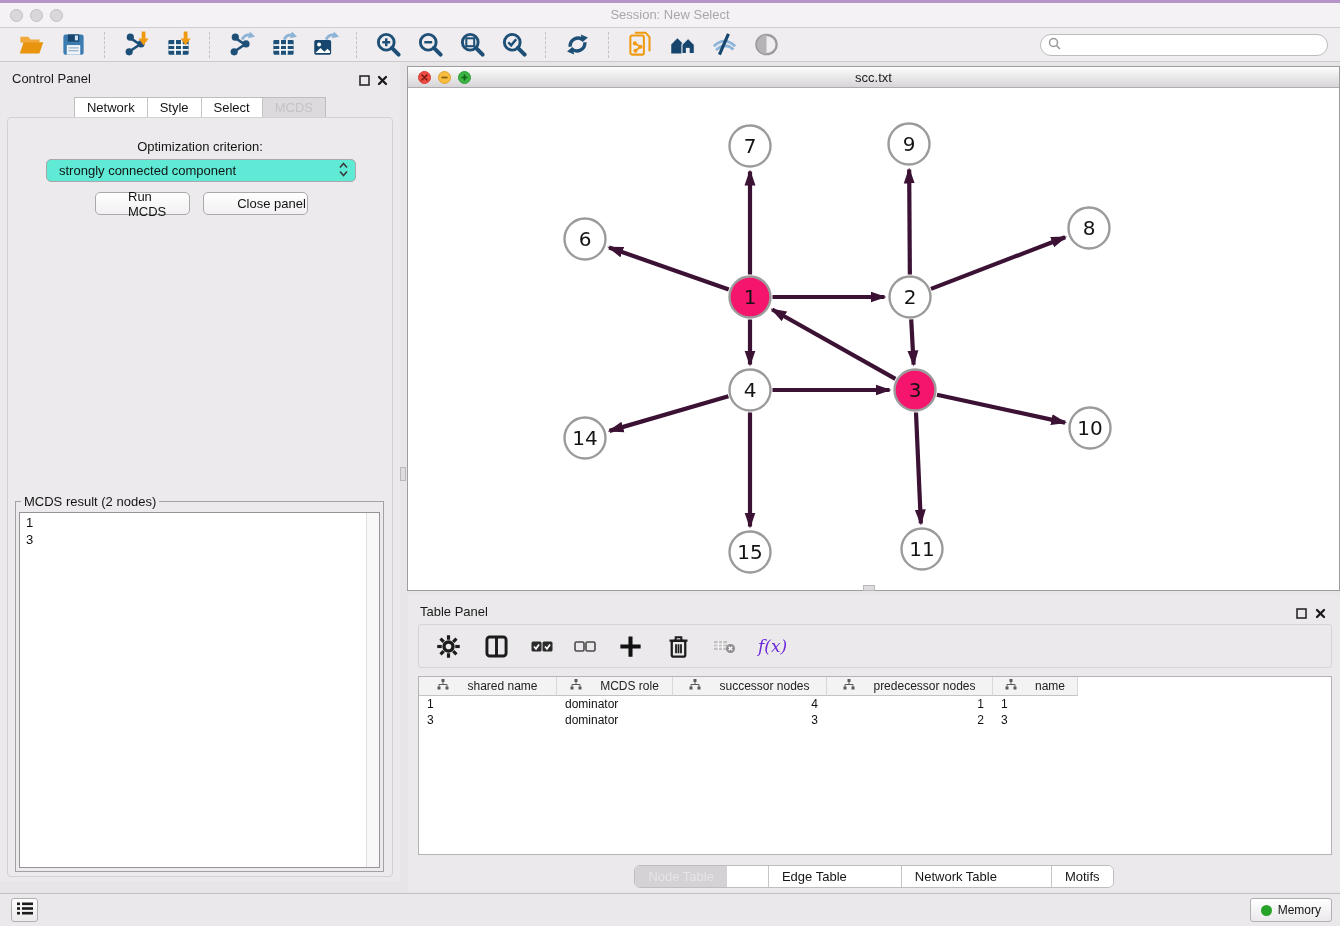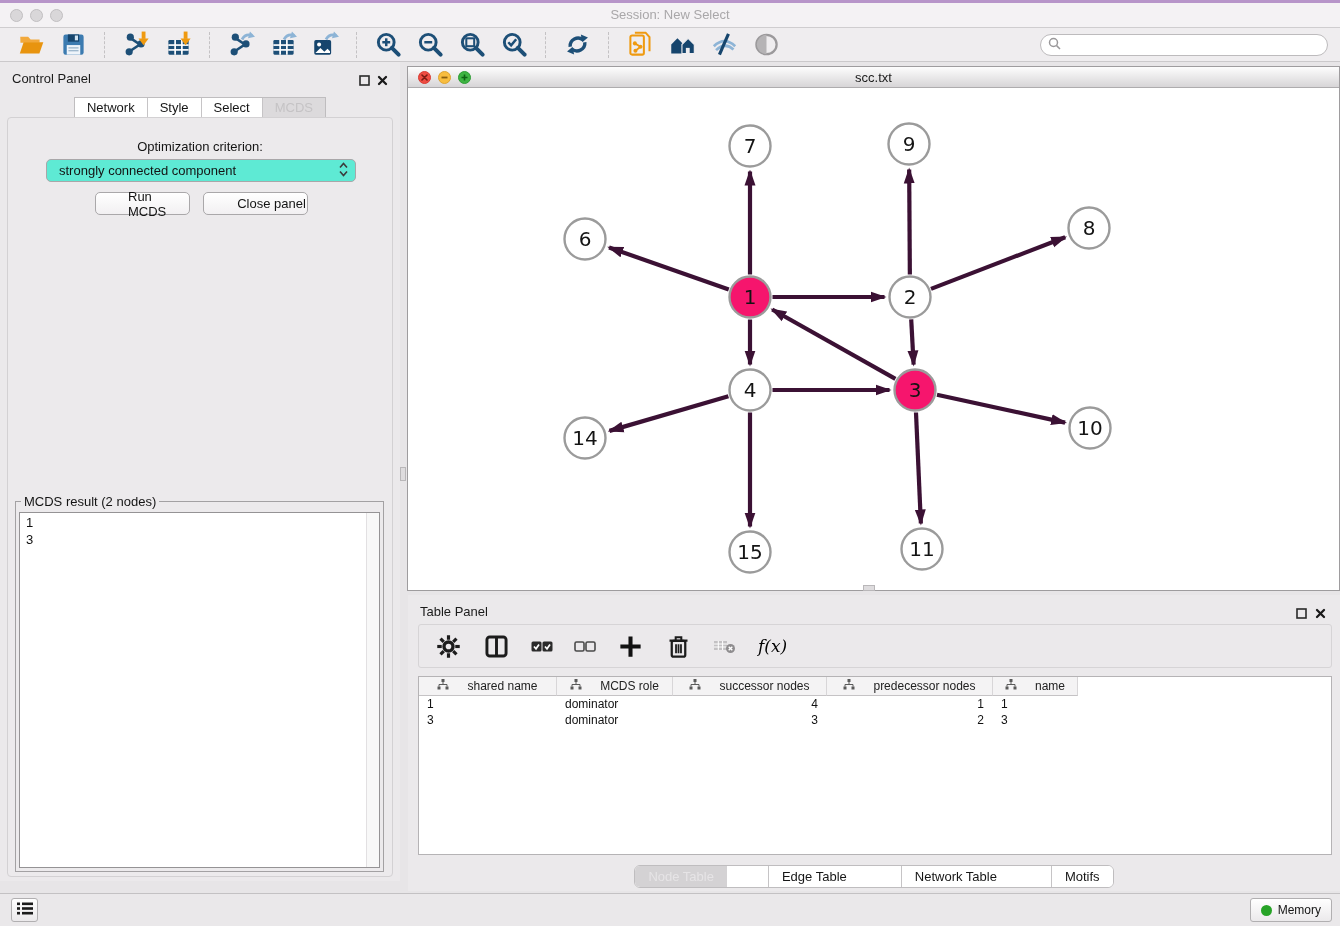--- a/index.html
+++ b/index.html
@@ -81,21 +81,21 @@
             background:#dedcde; border:1px solid #b9b7b9; }
   .grip-h { position:absolute; left:863px; top:585px; width:12px; height:6px;
             background:#dedcde; border:1px solid #b9b7b9; }
 
   
   .table-panel { position:absolute; left:408px; top:595px; width:932px; height:296px; background:#ebe9eb; }
   .tp-toolbar { position:absolute; left:10px; right:8px; top:29px; height:44px;
                 border:1px solid #d6d4d6; border-radius:3px;
                 display:flex; align-items:center; padding-left:16px; }
   .tp-btn { display:flex; align-items:center; justify-content:center; margin-right:21px; }
-  .fx-label { font-family:"DejaVu Serif", serif; font-style:italic; font-size:17px; color:#000000; }
+  .fx-label { font-family:"DejaVu Serif", serif; font-style:italic; font-size:17px; color:#6d28d9; }
   .table-container { position:absolute; left:10px; right:8px; top:81px; height:179px;
                      background:#fff; border:1px solid #b5b3b5; overflow:hidden; }
   .thead { display:flex; height:19px; }
   .th { background:#f4f3f4; border-right:1px solid #d8d6d8; border-bottom:1px solid #c5c3c5;
         display:flex; align-items:center; justify-content:center; gap:18px;
         font-size:12px; color:#222; }
   .trow { display:flex; height:16px; align-items:center; }
   .td { font-size:12px; color:#111; overflow:hidden; white-space:nowrap; }
   .td.left { text-align:left; padding-left:8px; }
   .td.right { text-align:right; padding-right:9px; }

